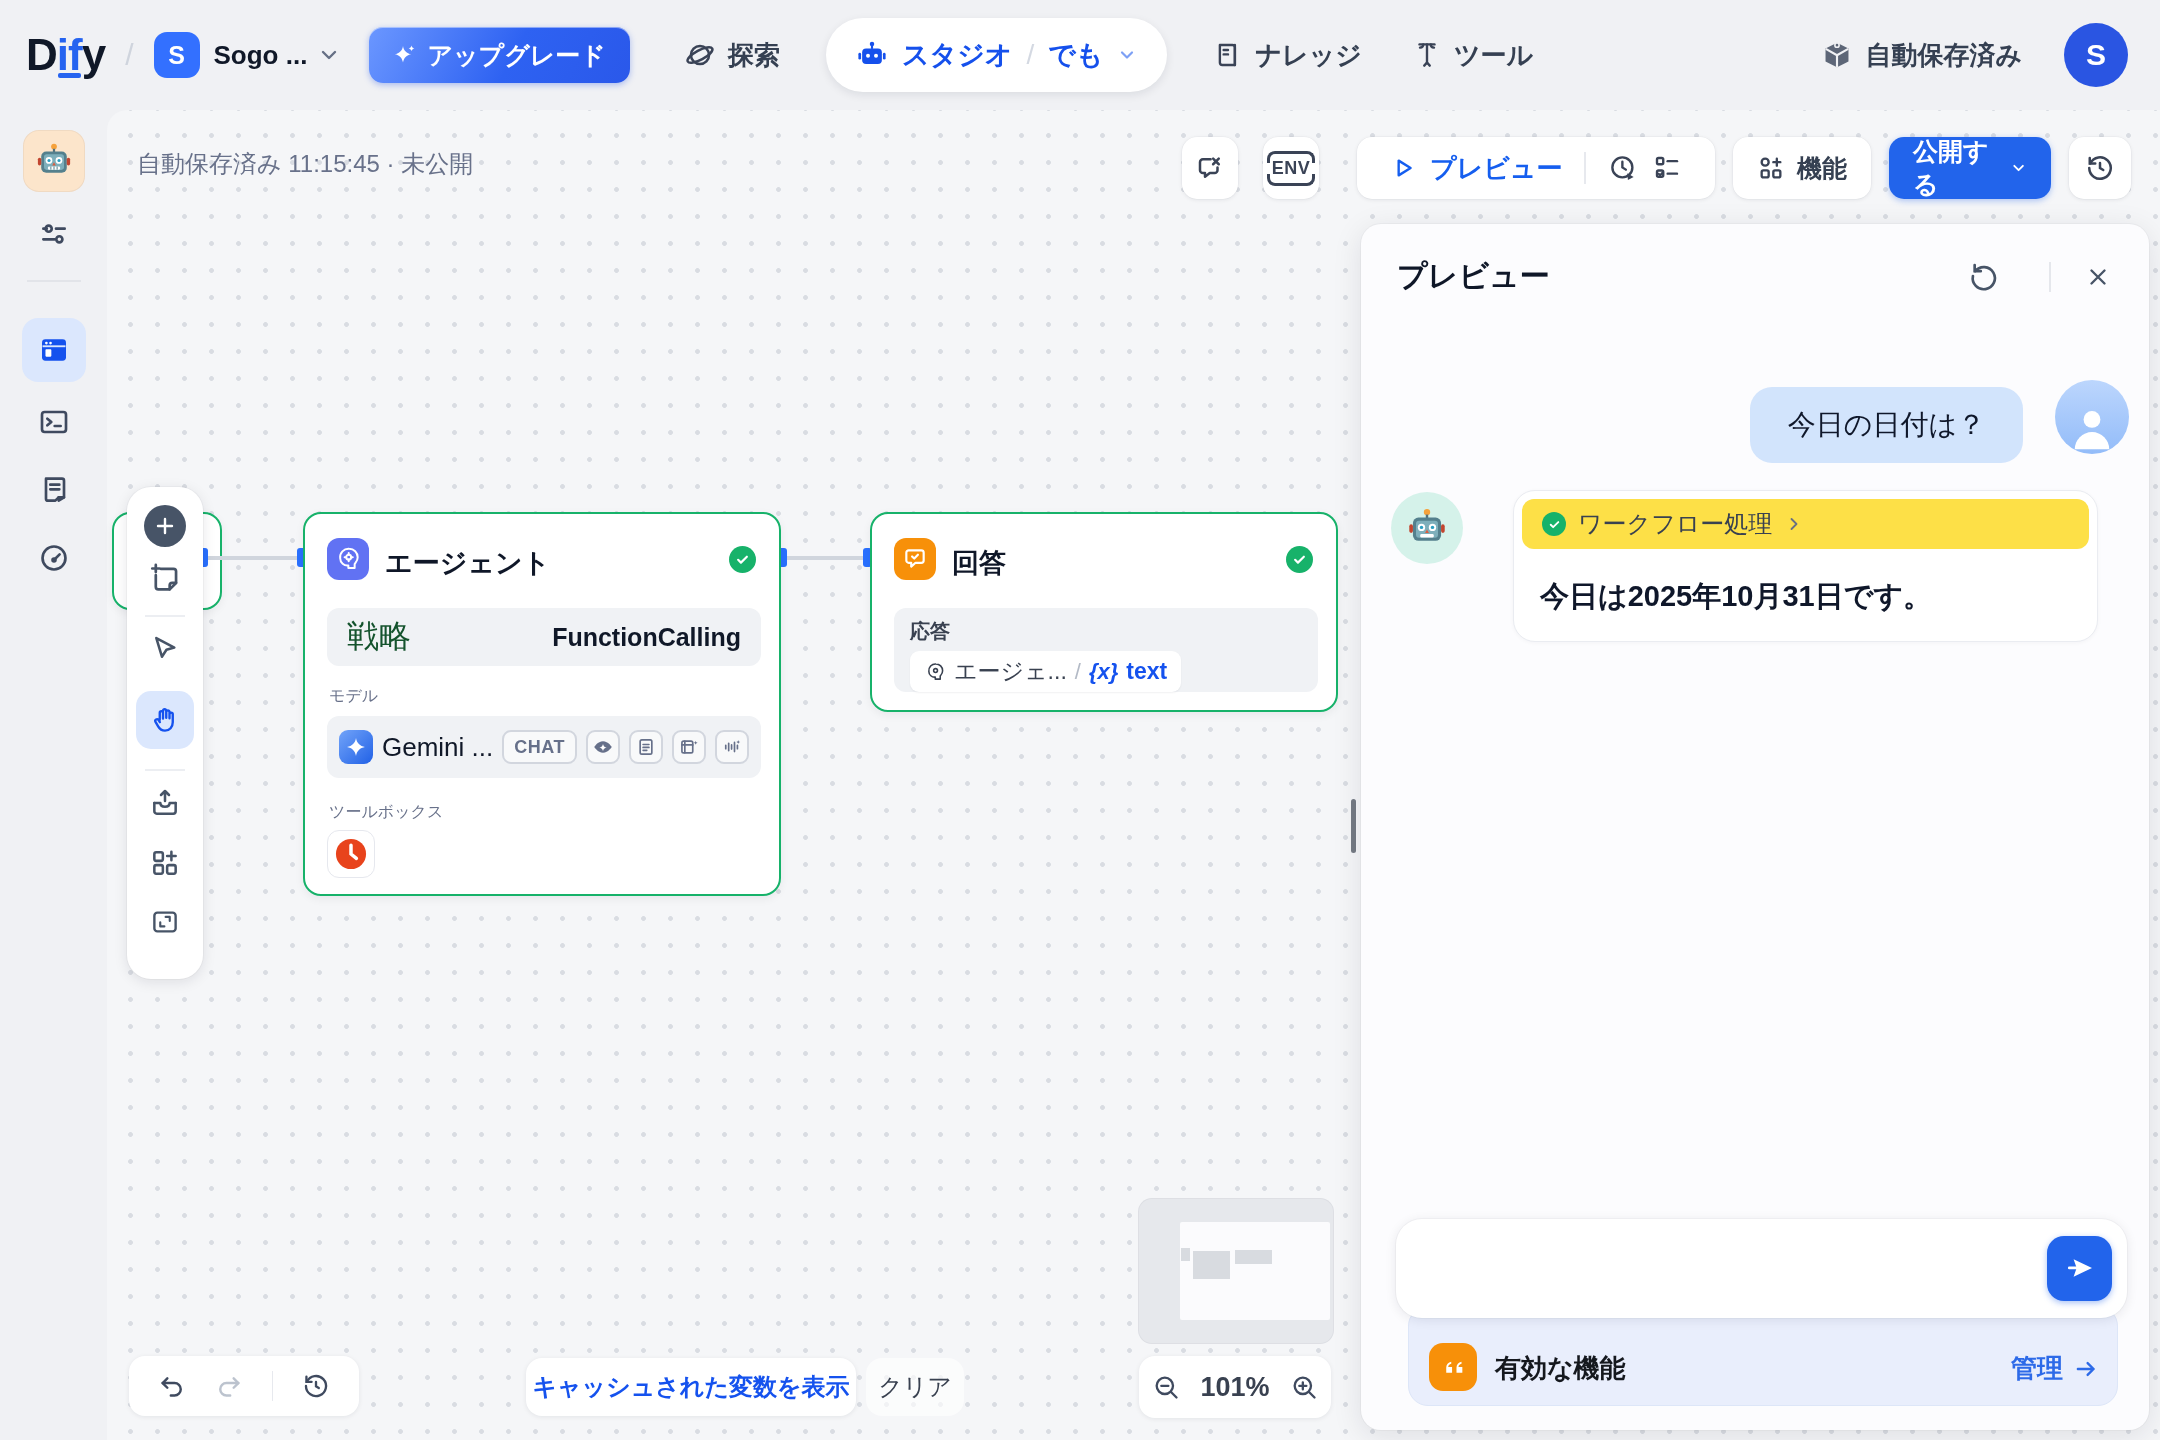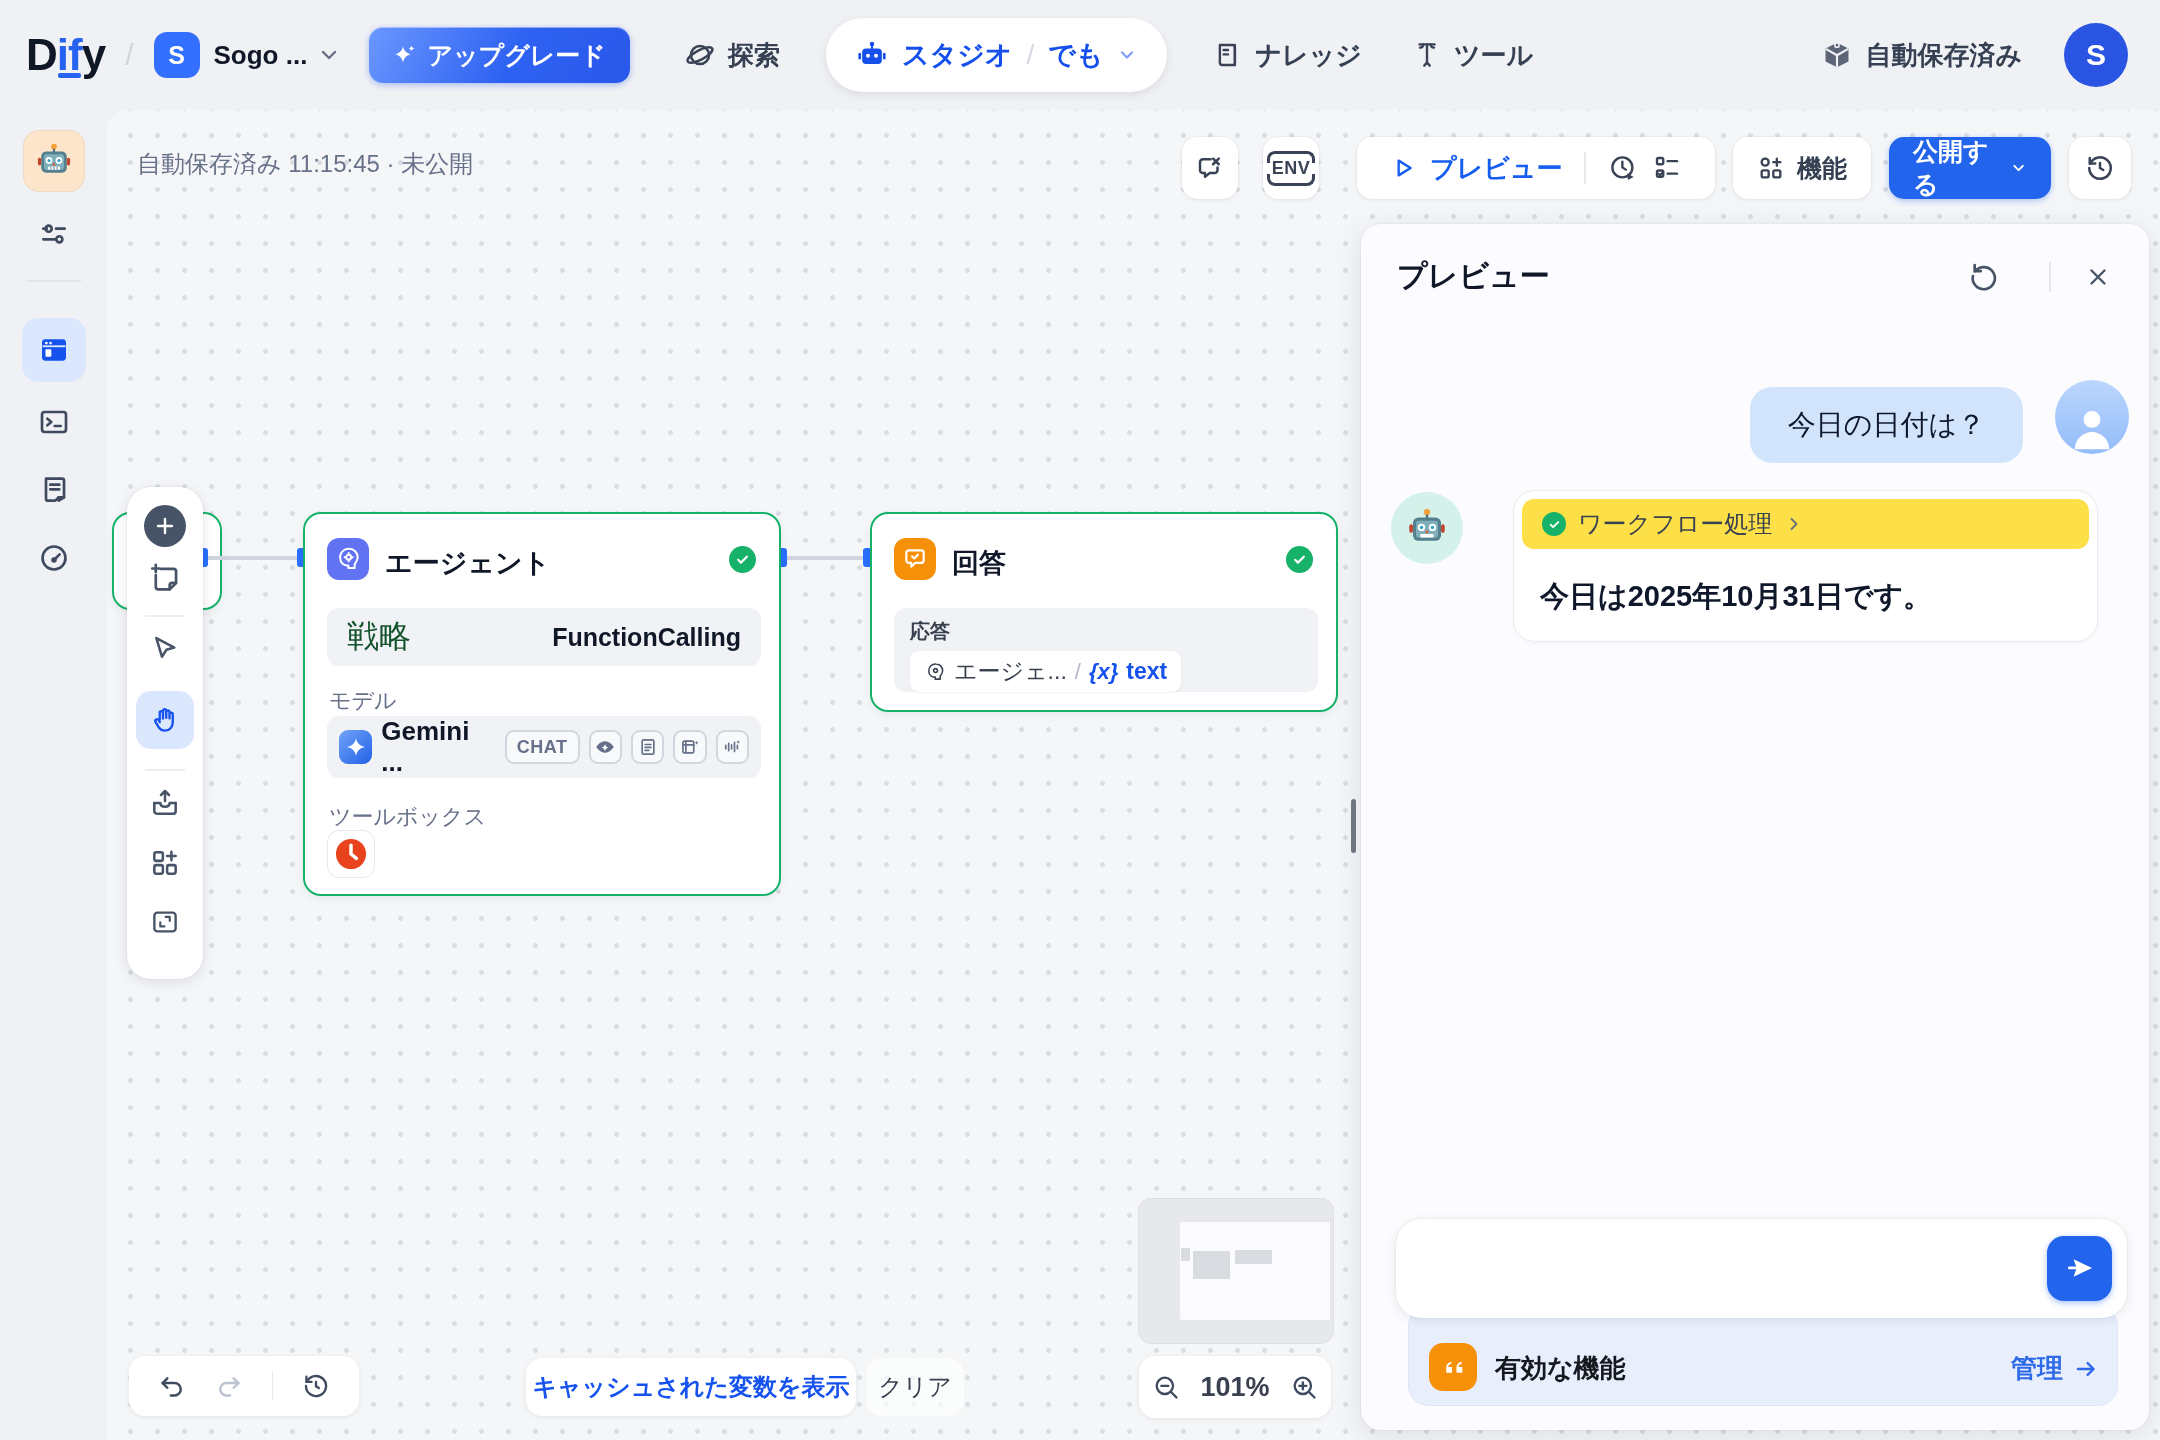--- a/index.html
+++ b/index.html
@@ -51,21 +51,21 @@
   .pv-pill .lbl{color:var(--primary);font-size:26px;font-weight:700}
   .vdiv{width:1.5px;height:32px;background:#e7e9ee;margin:0 8px}
   .feat-pill{gap:12px;padding:0 24px;font-size:25px;font-weight:600;color:#354052}
   .publish{background:#2264eb;color:#fff;font-size:25px;font-weight:700;gap:10px;padding:0 24px;box-shadow:0 2px 6px rgba(34,100,235,.35)}
 
   .node{position:absolute;background:#fff;border:2.5px solid var(--green);border-radius:18px;box-shadow:0 3px 10px rgba(16,24,40,.06)}
   .node-title{font-size:27px;font-weight:700;color:#0f1728}
   .node-ico{width:42px;height:42px;border-radius:12px;display:flex;align-items:center;justify-content:center}
   .gcheck{width:27px;height:27px;border-radius:50%;background:var(--green);display:flex;align-items:center;justify-content:center}
   .nrow{background:var(--chipbg);border-radius:12px;display:flex;align-items:center}
-  .nlabel{font-size:22px;color:#68718a}
+  .nlabel{font-size:16px;color:#68718a}
   .badge{border:2px solid #d2d6de;border-radius:9px;color:#66708a;display:flex;align-items:center;justify-content:center;background:rgba(255,255,255,.5)}
   .edge{position:absolute;height:3.5px;background:#d0d5dd}
   .handle{position:absolute;width:9px;height:19px;border-radius:3px;background:#2970ff}
   .varpill{background:#fff;border-radius:9px;box-shadow:0 1px 2px rgba(16,24,40,.06);display:inline-flex;align-items:center;gap:8px;padding:5px 14px}
 
   .palette{position:absolute;left:20px;top:377px;width:76px;height:492px;background:#fff;border-radius:24px;box-shadow:0 3px 14px rgba(16,24,40,.10),0 0 0 1px rgba(16,24,40,.03)}
   .pal{position:absolute;left:50%;transform:translateX(-50%);color:#475467;display:flex;align-items:center;justify-content:center}
   .pal-active{width:58px;height:58px;border-radius:15px;background:#dbe7fd;color:#1552ee}
   .pal-div{width:40px;height:1.5px;background:#eceef2}
 
@@ -309,21 +309,21 @@
         <span style="font-size:32px;color:#14532d">戦略</span>
         <span style="font-size:25px;font-weight:600;color:#101828">FunctionCalling</span>
       </div>
       <div class="nlabel abs" style="left:24px;top:172px">モデル</div>
       <div class="nrow abs" style="left:22px;top:202px;width:434px;height:62px;gap:9px;padding:0 12px">
         <span style="width:34px;height:34px;border-radius:9px;background:linear-gradient(135deg,#72a4f9,#2161e6);display:flex;align-items:center;justify-content:center">
           <svg width="22" height="22" viewBox="0 0 24 24">
               <path d="M12 2.2c.8 5.4 4.4 9 9.8 9.8-5.4.8-9 4.4-9.8 9.8-.8-5.4-4.4-9-9.8-9.8 5.4-.8 9-4.4 9.8-9.8z" fill="#fff"></path>
             </svg>
         </span>
-        <span style="font-size:26px;font-weight:700;color:#101828">Gemini ...</span>
+        <span style="font-size:26px;font-weight:400;color:#101828">Gemini ...</span>
         <span class="badge" style="height:34px;padding:0 10px;font-size:18px;font-weight:700;letter-spacing:.5px">CHAT</span>
         <span class="badge" style="width:34px;height:34px">
           <svg width="22" height="22" viewBox="0 0 24 24">
               <path d="M2.5 12S6.2 5.8 12 5.8 21.5 12 21.5 12 17.8 18.2 12 18.2 2.5 12 2.5 12z" fill="#66708a"></path>
               <path d="M12 8.6c.4 2.2 1.8 3.6 4 4-2.2.4-3.6 1.8-4 4-.4-2.2-1.8-3.6-4-4 2.2-.4 3.6-1.8 4-4z" fill="#fff"></path>
             </svg>
         </span>
         <span class="badge" style="width:34px;height:34px">
           <svg width="20" height="20" viewBox="0 0 24 24" fill="none" stroke="#66708a" stroke-width="2" stroke-linecap="round">
               <rect x="5" y="3.5" width="14" height="17" rx="2"></rect>

